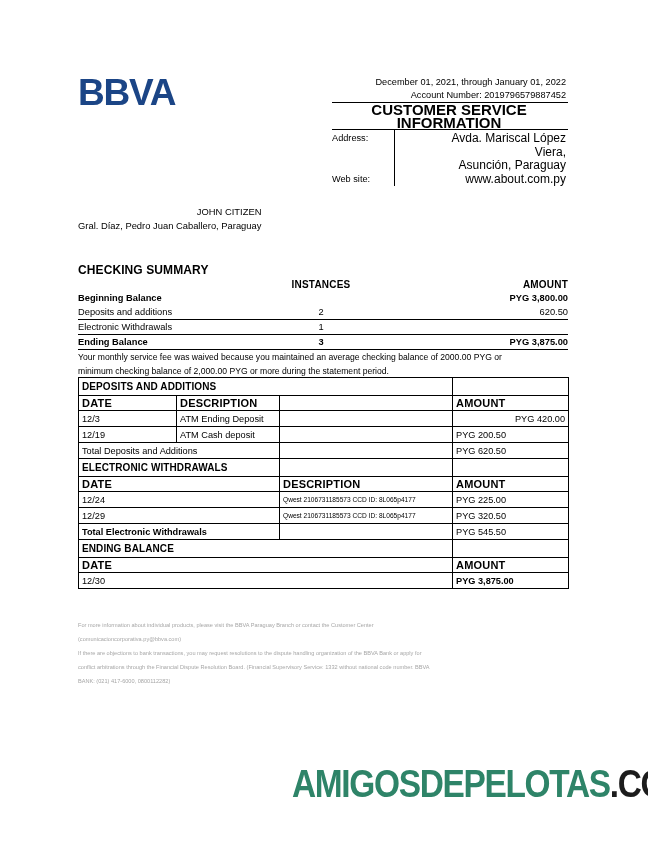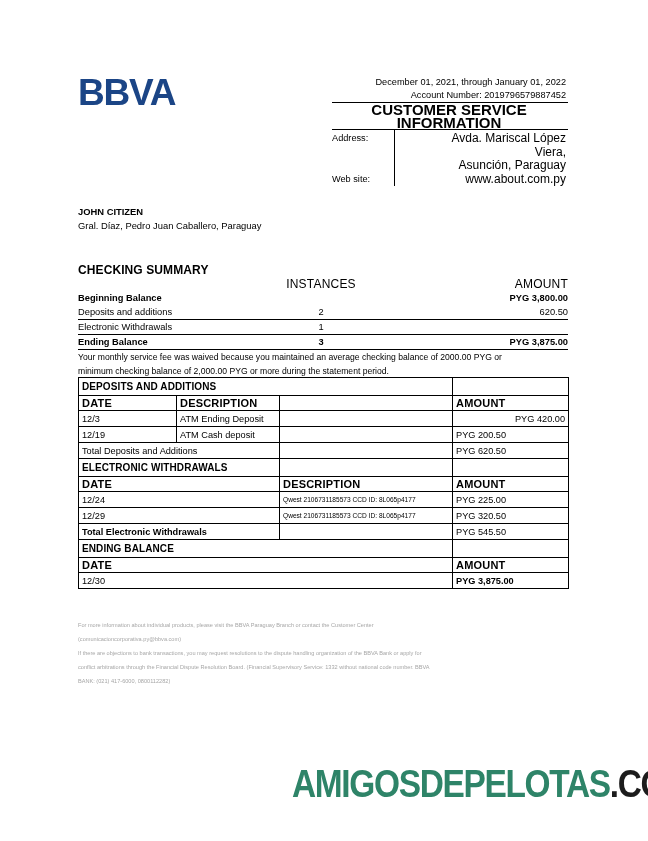--- a/index.html
+++ b/index.html
@@ -94,22 +94,23 @@
   }
 
   
   .customer {
     position: absolute;
     left: 78px;
     top: 205px;
     font-size: 9.4px;
   }
   .customer-name {
-    font-weight: bold;
+    font-weight: normal;
     line-height: 14px;
+    text-align: right;
   }
   .customer-addr {
     line-height: 14px;
   }
 
   
   .summary {
     position: absolute;
     left: 78px;
     top: 262px;
@@ -123,21 +124,21 @@
     line-height: 16px;
   }
   .sum-row {
     display: flex;
     line-height: 14px;
     align-items: baseline;
   }
   .sum-label { flex: 0 0 188px; }
   .sum-inst  { flex: 0 0 110px; text-align: center; }
   .sum-amt   { flex: 1; text-align: right; }
-  .sum-head { font-weight: normal; font-size: 12px; letter-spacing: 0.2px; line-height: 13px; }
+  .sum-head { font-weight: bold; font-size: 10px; letter-spacing: 0.2px; line-height: 13px; }
   .bold { font-weight: bold; }
   .line-thin { border-top: 0.9px solid #000; }
   .line-thick { border-top: 1.7px solid #000; }
   .waiver {
     font-size: 8.6px;
     line-height: 12.5px;
     padding-top: 1px;
   }
 
   

